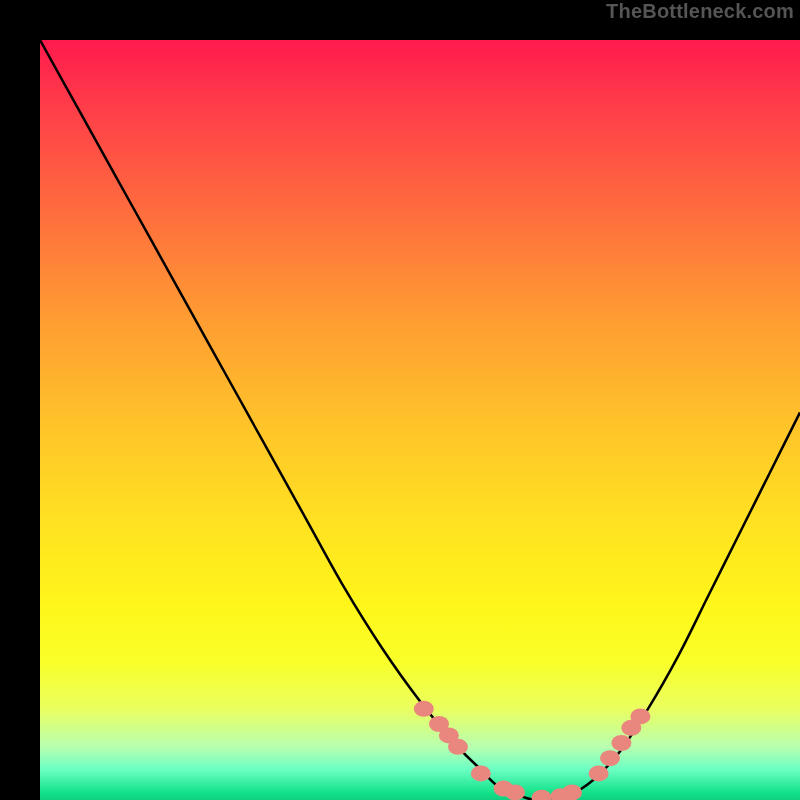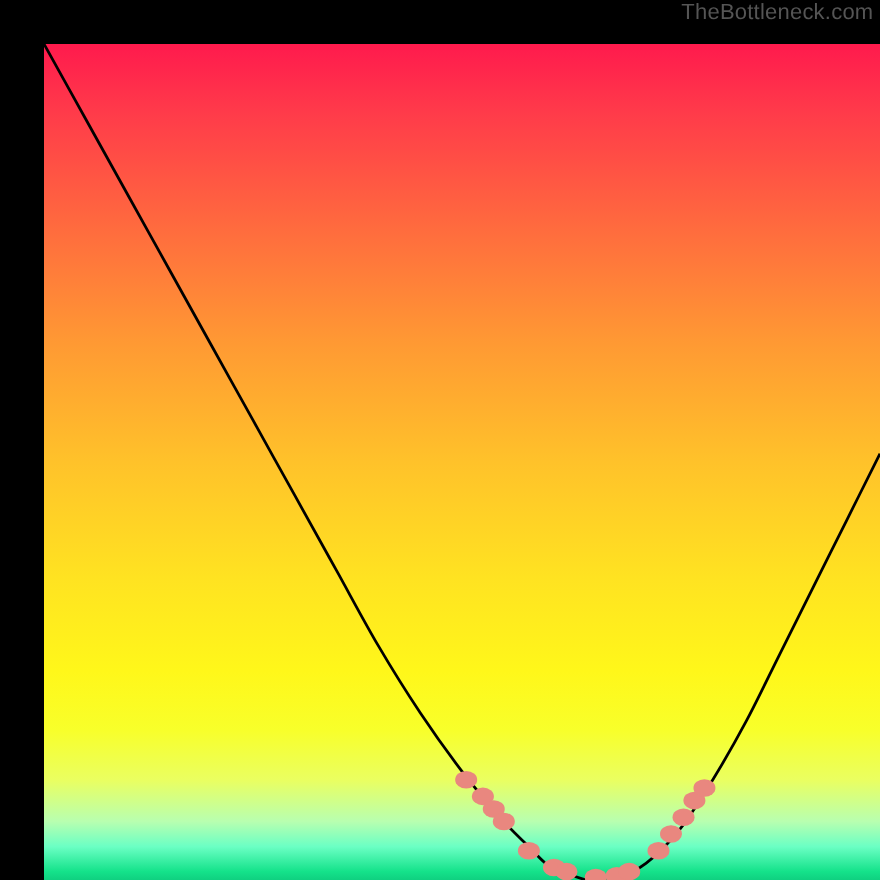--- a/index.html
+++ b/index.html
@@ -49,21 +49,21 @@
       #14e28a 99%,
       #0fd080 100%
     );
   }
   .watermark {
     position: absolute;
     top: 0px;
     right: 6px;
     color: #555;
     font-size: 20px;
-    font-weight: 400;
+    font-weight: 700;
     letter-spacing: 0.2px;
     user-select: none;
   }
   svg.curve {
     position: absolute;
     left: 0;
     top: 0;
     width: 760px;
     height: 760px;
   }

